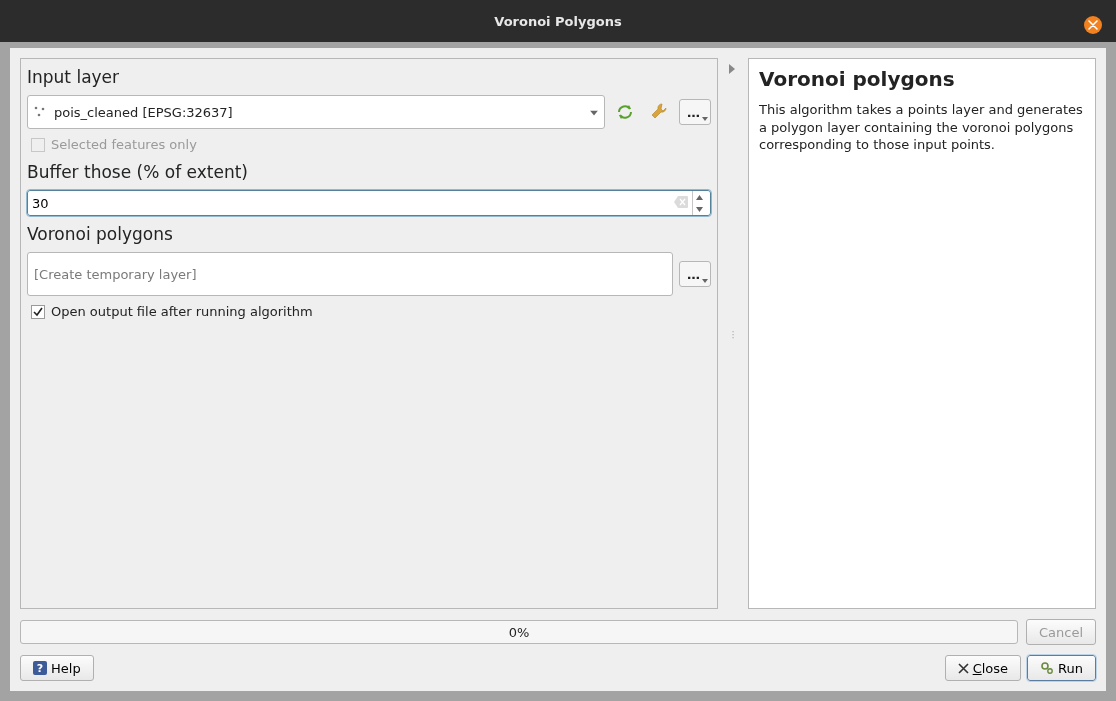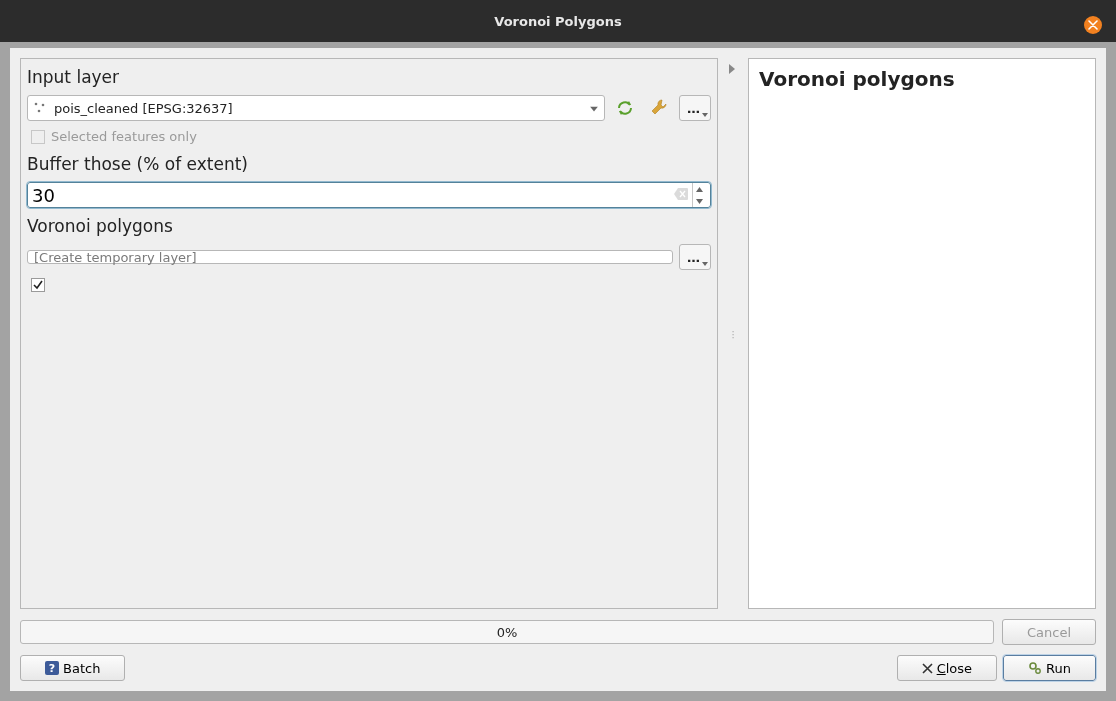--- a/index.html
+++ b/index.html
@@ -110,21 +110,21 @@
     gap: 6px;
   }
   .dropdown {
     flex: 1;
     border: 1px solid #b7b7b7;
     background: #fff;
     border-radius: 3px;
     height: 26px;
     display: flex;
     align-items: center;
-    padding: 8px 4px;
+    padding: 16px 4px;
     position: relative;
   }
   .dropdown .dd-icon {
     width: 16px;
     height: 16px;
     margin-right: 6px;
     display: flex;
     align-items: center;
     justify-content: center;
   }
@@ -185,21 +185,21 @@
     height: 26px;
     display: flex;
     align-items: center;
     padding: 0 4px;
     position: relative;
   }
   .spinbox input {
     border: none;
     outline: none;
     flex: 1;
-    font-size: 18px;
+    font-size: 13px;
     font-family: inherit;
     background: transparent;
   }
   .spinbox .clear-x {
     margin-right: 4px;
     opacity: 0.5;
   }
   .spin-arrows {
     display: flex;
     flex-direction: column;
@@ -212,21 +212,21 @@
     display:flex;
     align-items:center;
     justify-content:center;
     cursor:pointer;
   }
   .textfield {
     flex: 1;
     border: 1px solid #b7b7b7;
     background: #fff;
     border-radius: 3px;
-    height: 14px;
+    height: 44px;
     display: flex;
     align-items: center;
     padding: 0 6px;
     color: #7a7a7a;
   }
   .splitter {
     width: 14px;
     display: flex;
     align-items: flex-start;
     justify-content: center;
@@ -278,21 +278,21 @@
     background:#f6f6f6;
     display:flex;
     align-items:center;
     justify-content:center;
     font-size:13px;
   }
   .btn {
     border:1px solid #b0b0b0;
     border-radius:3px;
     background: linear-gradient(#fcfcfc,#e8e8e8);
-    padding: 4px 24px;
+    padding: 4px 12px;
     font-size:13px;
     font-family:inherit;
     cursor:pointer;
     display:inline-flex;
     align-items:center;
     gap:4px;
     height:26px;
   }
   .btn.disabled { color:#9a9a9a; cursor:default; }
   .btn.primary {
@@ -416,49 +416,51 @@
                 </svg>
             </div>
           </div>
 
           <div class="checkbox-row">
             <div class="chk">
               <svg width="10" height="10" viewBox="0 0 10 10">
                   <path d="M1 5 L4 8 L9 1" fill="none" stroke="#222" stroke-width="1.6"></path>
                 </svg>
             </div>
+            <span>Open output file after running algorithm</span>
           </div>
 
         </div>
       </div>
 
       <div class="splitter">
         <svg width="8" height="10" viewBox="0 0 8 10">
             <path d="M0 0 L6 5 L0 10 Z" fill="#888"></path>
           </svg>
         <div class="splitter-dots">·<br>·<br>·</div>
       </div>
 
       <div class="right-panel">
         <h2>Voronoi polygons</h2>
+        <p>This algorithm takes a points layer and generates a polygon layer containing the voronoi polygons corresponding to those input points.</p>
       </div>
     </div>
 
     <div class="bottom-area">
       <div class="progress-row">
         <div class="progress">
           <span>0%</span>
         </div>
         <button class="btn disabled">Cancel</button>
       </div>
       <div class="buttons-row">
         <div class="buttons-left">
           <button class="btn">
             <span class="q-icon">?</span>
-            <span>Batch</span>
+            <span>Help</span>
           </button>
         </div>
         <div class="buttons-right">
           <button class="btn">
             <svg width="11" height="11" viewBox="0 0 11 11">
                 <path d="M1 1 L10 10 M10 1 L1 10" stroke="#333" stroke-width="1.6"></path>
               </svg>
             <span><span class="underline">C</span><span>lose</span></span>
           </button>
           <button class="btn primary">

